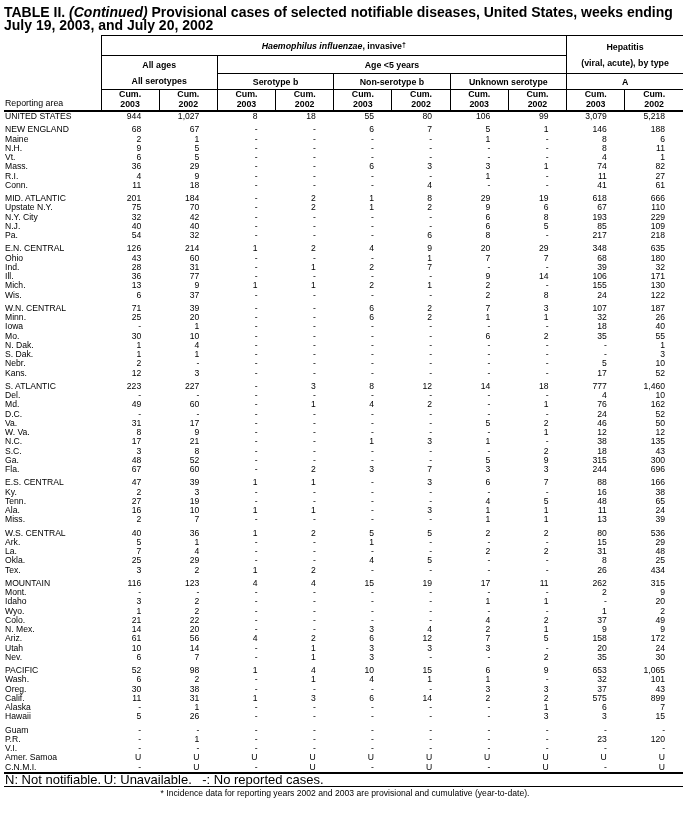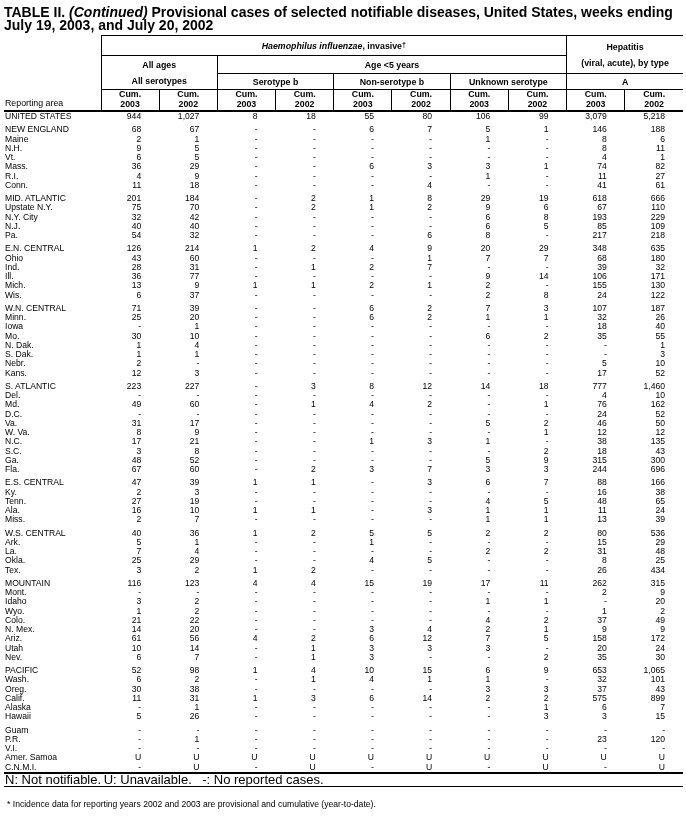--- a/index.html
+++ b/index.html
@@ -59,21 +59,21 @@
 
   .legend {
     width: 679px; border-bottom: 1px solid #000;
     font-size: 13px; line-height: 10.5px; padding: 1px 0 1px 1px;
     white-space: nowrap;
   }
   .legend .li { display: inline-block; }
   .legend .w1 { width: 95px; }
   .legend .w2 { width: 95px; }
 
-  .footnotes { margin-top: 12px; }
+  .footnotes { margin-top: 1px; text-align: center; }
   .fn {
     font-size: 8.6px; line-height: 10.3px;
     padding-left: 11px; text-indent: -9px; margin-left: 1px;
   }
 </style>
 </head>
 <body>
 
 <div class="page">
 

